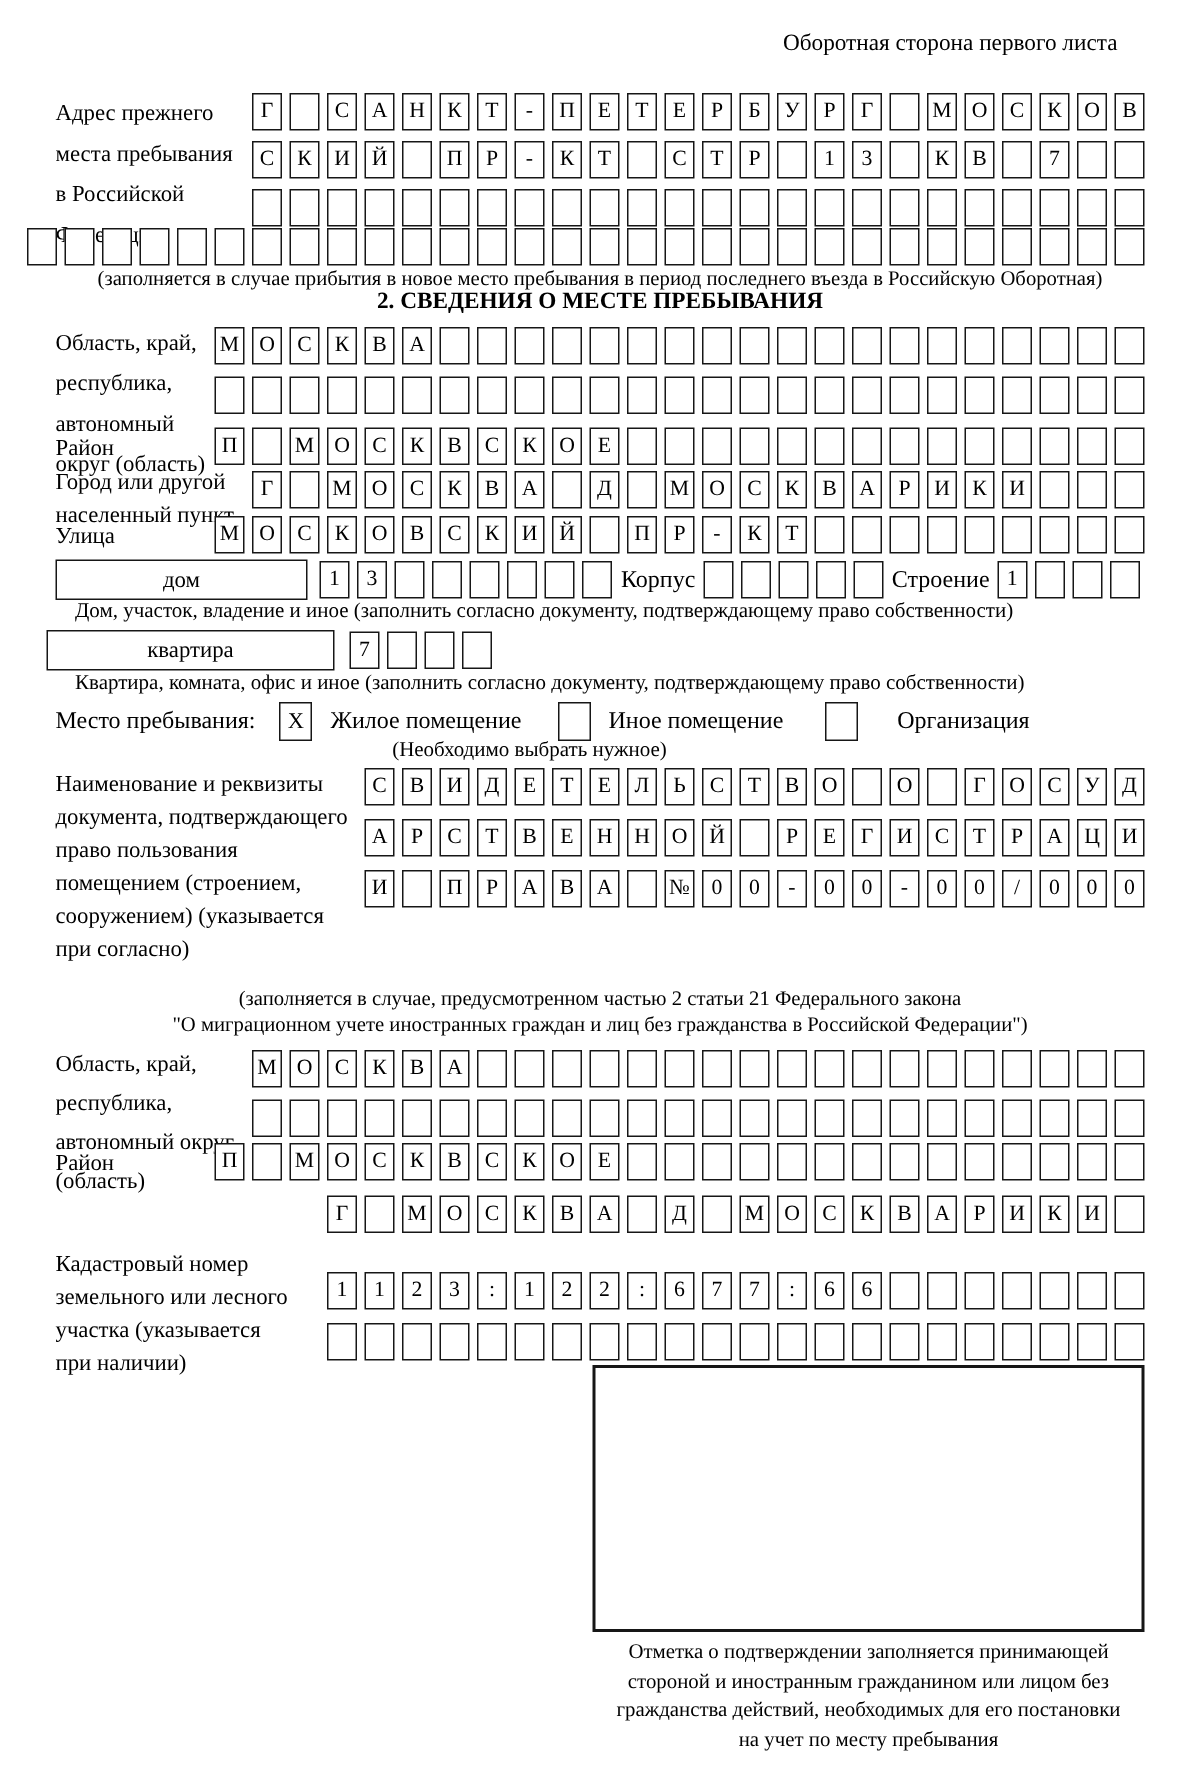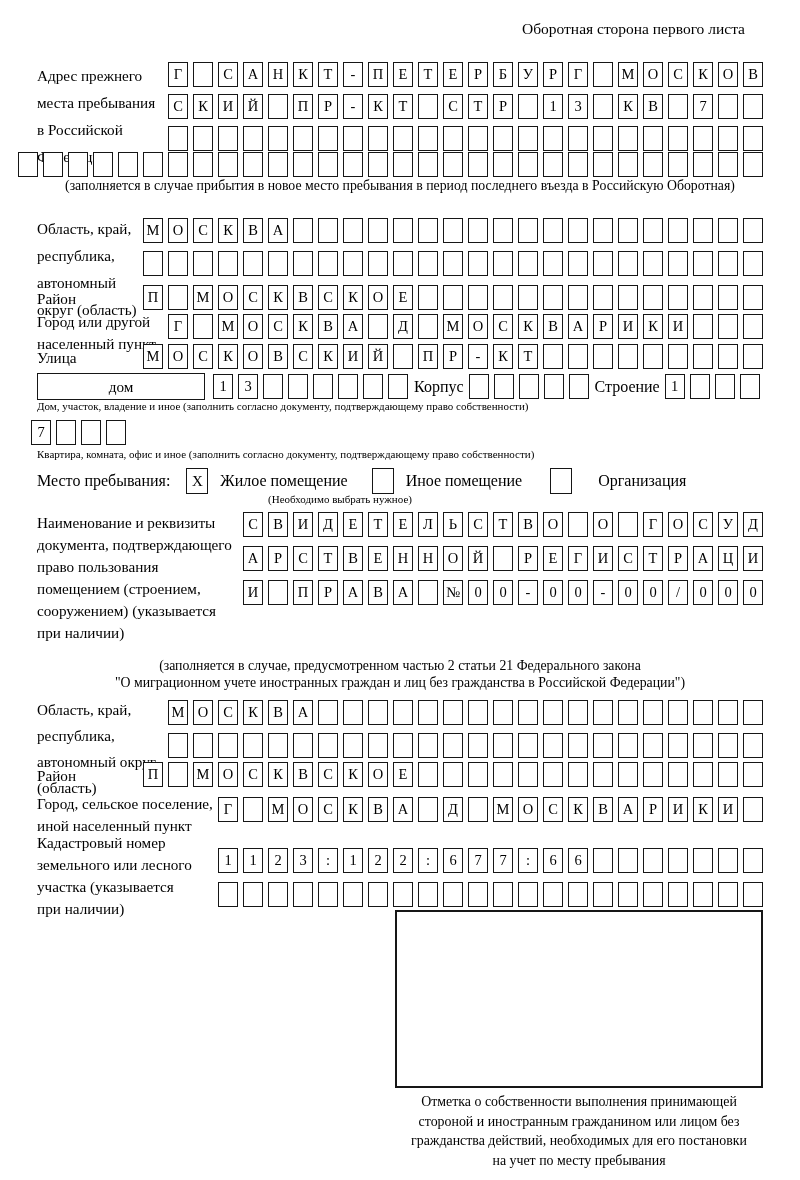--- a/index.html
+++ b/index.html
@@ -5,21 +5,21 @@
   html,body { margin:0; padding:0; background:#e8e8e8; }
   .page {
     position:relative; width:800px; height:1180px; margin:0 auto;
     background:#ffffff; color:#000;
     font-family:"Liberation Serif","DejaVu Serif",serif;
     overflow:hidden;
   }
   .lbl { position:absolute; font-size:15.2px; line-height:27px; white-space:pre-line; }
   .lbl.lh22 { line-height:22px; }
   .lbl.one  { white-space:nowrap; }
-  .cap { position:absolute; font-size:11px; white-space:nowrap; }
+  .cap { position:absolute; font-size:14px; white-space:nowrap;margin-left:13px; }
   .center { left:0; right:0; text-align:center; }
   .bold { font-weight:bold; }
   .title { position:absolute; font-size:15.5px; }
   
   .cg { position:absolute; right:37px; display:flex; gap:5px; }
   .cg.leftfix { right:auto; }
   .cell {
     width:20px; height:25px; box-sizing:border-box;
     border:1.7px solid #161616; background:#fff;
     display:flex; align-items:center; justify-content:center;
@@ -155,20 +155,21 @@
       <div class="cell"></div>
       <div class="cell"></div>
       <div class="cell"></div>
       <div class="cell"></div>
       <div class="cell"></div>
       <div class="cell"></div>
       <div class="cell"></div>
     </div>
   <div class="notes" style="top:178px;">(заполняется в случае прибытия в новое место пребывания в период последнего въезда в Российскую Оборотная)</div>
 
+  <div class="title bold center" style="top:192px;">2. СВЕДЕНИЯ О МЕСТЕ ПРЕБЫВАНИЯ</div>
 
   <div class="lbl" style="top:215px; left:37px; width:150px;">Область, край,
 республика,
 автономный
 округ (область)</div>
   <div class="cg" style="top:218px">
       <div class="cell">М</div>
       <div class="cell">О</div>
       <div class="cell">С</div>
       <div class="cell">К</div>
@@ -333,20 +334,21 @@
     <div class="cg leftfix" style="position:static;">
         <div class="cell">1</div>
         <div class="cell"></div>
         <div class="cell"></div>
         <div class="cell"></div>
       </div>
   </div>
   <div class="cap" style="top:400px; left:37px;">Дом, участок, владение и иное (заполнить согласно документу, подтверждающему право собственности)</div>
 
   <div class="inlinerow" style="top:420px; left:31px;">
+    <div class="widebox" style="width:192px; margin-right:10px;">квартира</div>
     <div class="cg leftfix" style="position:static;">
         <div class="cell">7</div>
         <div class="cell"></div>
         <div class="cell"></div>
         <div class="cell"></div>
       </div>
   </div>
   <div class="cap" style="top:448px; left:37px;">Квартира, комната, офис и иное (заполнить согласно документу, подтверждающему право собственности)</div>
 
   <div class="inlinerow" style="top:468px; left:37px;">
@@ -358,21 +360,21 @@
     <div class="cbox" style="margin-left:28px;"></div>
     <div class="txt" style="margin-left:26px;">Организация</div>
   </div>
   <div class="cap" style="top:493px; left:150px; width:380px; text-align:center; white-space:normal;">(Необходимо выбрать нужное)</div>
 
   <div class="lbl lh22" style="top:512px; left:37px; width:215px;">Наименование и реквизиты
 документа, подтверждающего
 право пользования
 помещением (строением,
 сооружением) (указывается
-при наличии)</div>
+при согласно)</div>
   <div class="cg" style="top:512px">
       <div class="cell">С</div>
       <div class="cell">В</div>
       <div class="cell">И</div>
       <div class="cell">Д</div>
       <div class="cell">Е</div>
       <div class="cell">Т</div>
       <div class="cell">Е</div>
       <div class="cell">Л</div>
       <div class="cell">Ь</div>
@@ -518,22 +520,20 @@
       <div class="cell"></div>
       <div class="cell"></div>
       <div class="cell"></div>
       <div class="cell"></div>
       <div class="cell"></div>
       <div class="cell"></div>
       <div class="cell"></div>
       <div class="cell"></div>
     </div>
 
-  <div class="lbl lh22" style="top:793px; left:37px; width:210px;">Город, сельское поселение,
-иной населенный пункт</div>
   <div class="cg" style="top:797px">
       <div class="cell">Г</div>
       <div class="cell"></div>
       <div class="cell">М</div>
       <div class="cell">О</div>
       <div class="cell">С</div>
       <div class="cell">К</div>
       <div class="cell">В</div>
       <div class="cell">А</div>
       <div class="cell"></div>
@@ -599,18 +599,18 @@
       <div class="cell"></div>
       <div class="cell"></div>
       <div class="cell"></div>
       <div class="cell"></div>
       <div class="cell"></div>
       <div class="cell"></div>
       <div class="cell"></div>
     </div>
 
   <div class="stamp" style="top:910px; left:395px; width:364px; height:174px;"></div>
-  <div class="stampcap" style="top:1092px; left:383px; width:392px;">Отметка о собственности выполнения принимающей
+  <div class="stampcap" style="top:1092px; left:383px; width:392px;">Отметка о подтверждении заполняется принимающей
 стороной и иностранным гражданином или лицом без
 гражданства действий, необходимых для его постановки
 на учет по месту пребывания</div>
 
 </div>
 
 </body></html>

